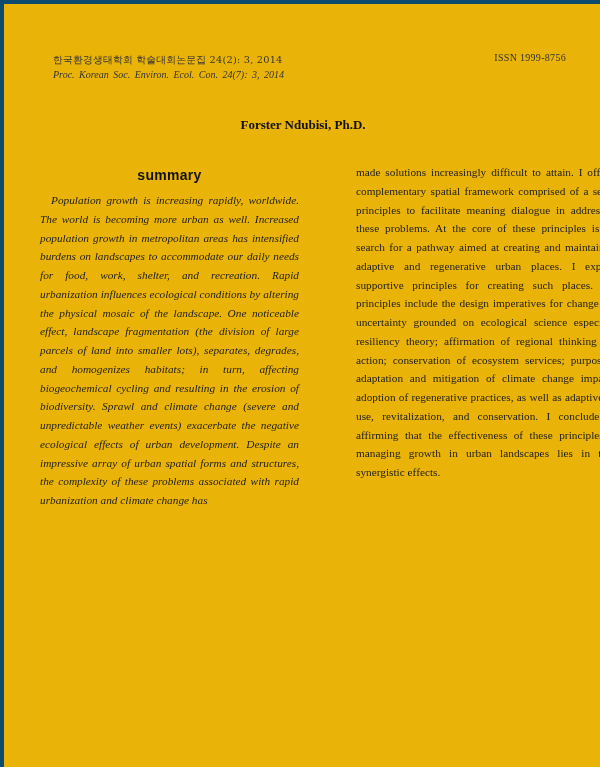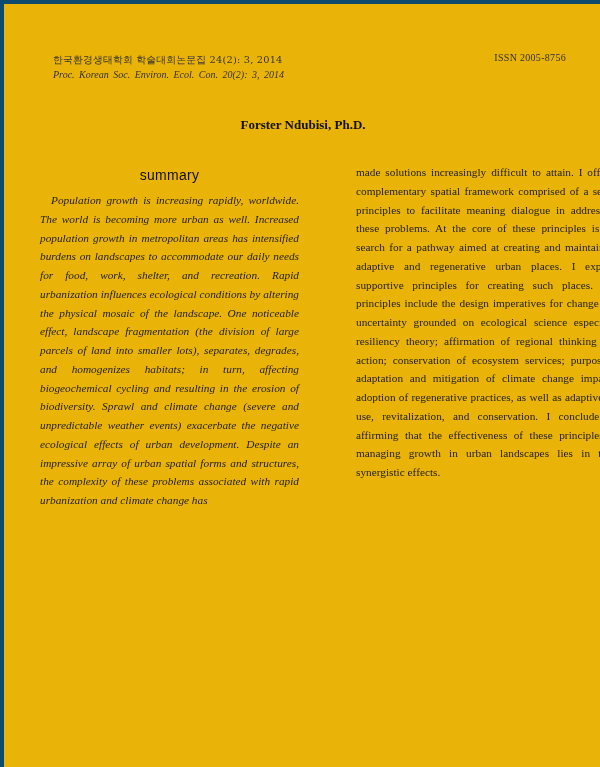--- a/index.html
+++ b/index.html
@@ -76,21 +76,21 @@
       font-size: 11.6px;
       color: #111;
     }
     .section-heading {
       position: absolute;
       left: 36px;
       width: 259px;
       top: 163px;
       text-align: center;
       font-family: "Liberation Sans", "DejaVu Sans", sans-serif;
-      font-weight: normal;
+      font-weight: bold;
       font-size: 14px;
       letter-spacing: 0.3px;
       color: #111;
     }
     .col {
       position: absolute;
       font-size: 11.3px;
       line-height: 18.75px;
       text-align: justify;
       color: #1f1f1f;
@@ -110,24 +110,24 @@
       margin-left: 48px;
     }
   </style>
 </head>
 <body>
 
 <div class="page">
 
   <div class="hdr-left">
     <div class="kr">한국환경생태학회 학술대회논문집 24(2): 3, 2014</div>
-    <div class="en">Proc. Korean Soc. Environ. Ecol. Con. 20(2): 3, 2014</div>
+    <div class="en">Proc. Korean Soc. Environ. Ecol. Con. 24(7): 3, 2014</div>
   </div>
 
-  <div class="hdr-right">ISSN 2005-8756</div>
+  <div class="hdr-right">ISSN 1999-8756</div>
 
   <div class="author">Forster Ndubisi, Ph.D.</div>
 
   <div class="section-heading">summary</div>
 
   <div class="col col-left">
     <p>Population growth is increasing rapidly, worldwide. The world is becoming more urban as well. Increased population growth in metropolitan areas has intensified burdens on landscapes to accommodate our daily needs for food, work, shelter, and recreation. Rapid urbanization influences ecological conditions by altering the physical mosaic of the landscape. One noticeable effect, landscape fragmentation (the division of large parcels of land into smaller lots), separates, degrades, and homogenizes habitats; in turn, affecting biogeochemical cycling and resulting in the erosion of biodiversity. Sprawl and climate change (severe and unpredictable weather events) exacerbate the negative ecological effects of urban development. Despite an impressive array of urban spatial forms and structures, the complexity of these problems associated with rapid urbanization and climate change has</p>
   </div>
 
   <div class="col col-right">

